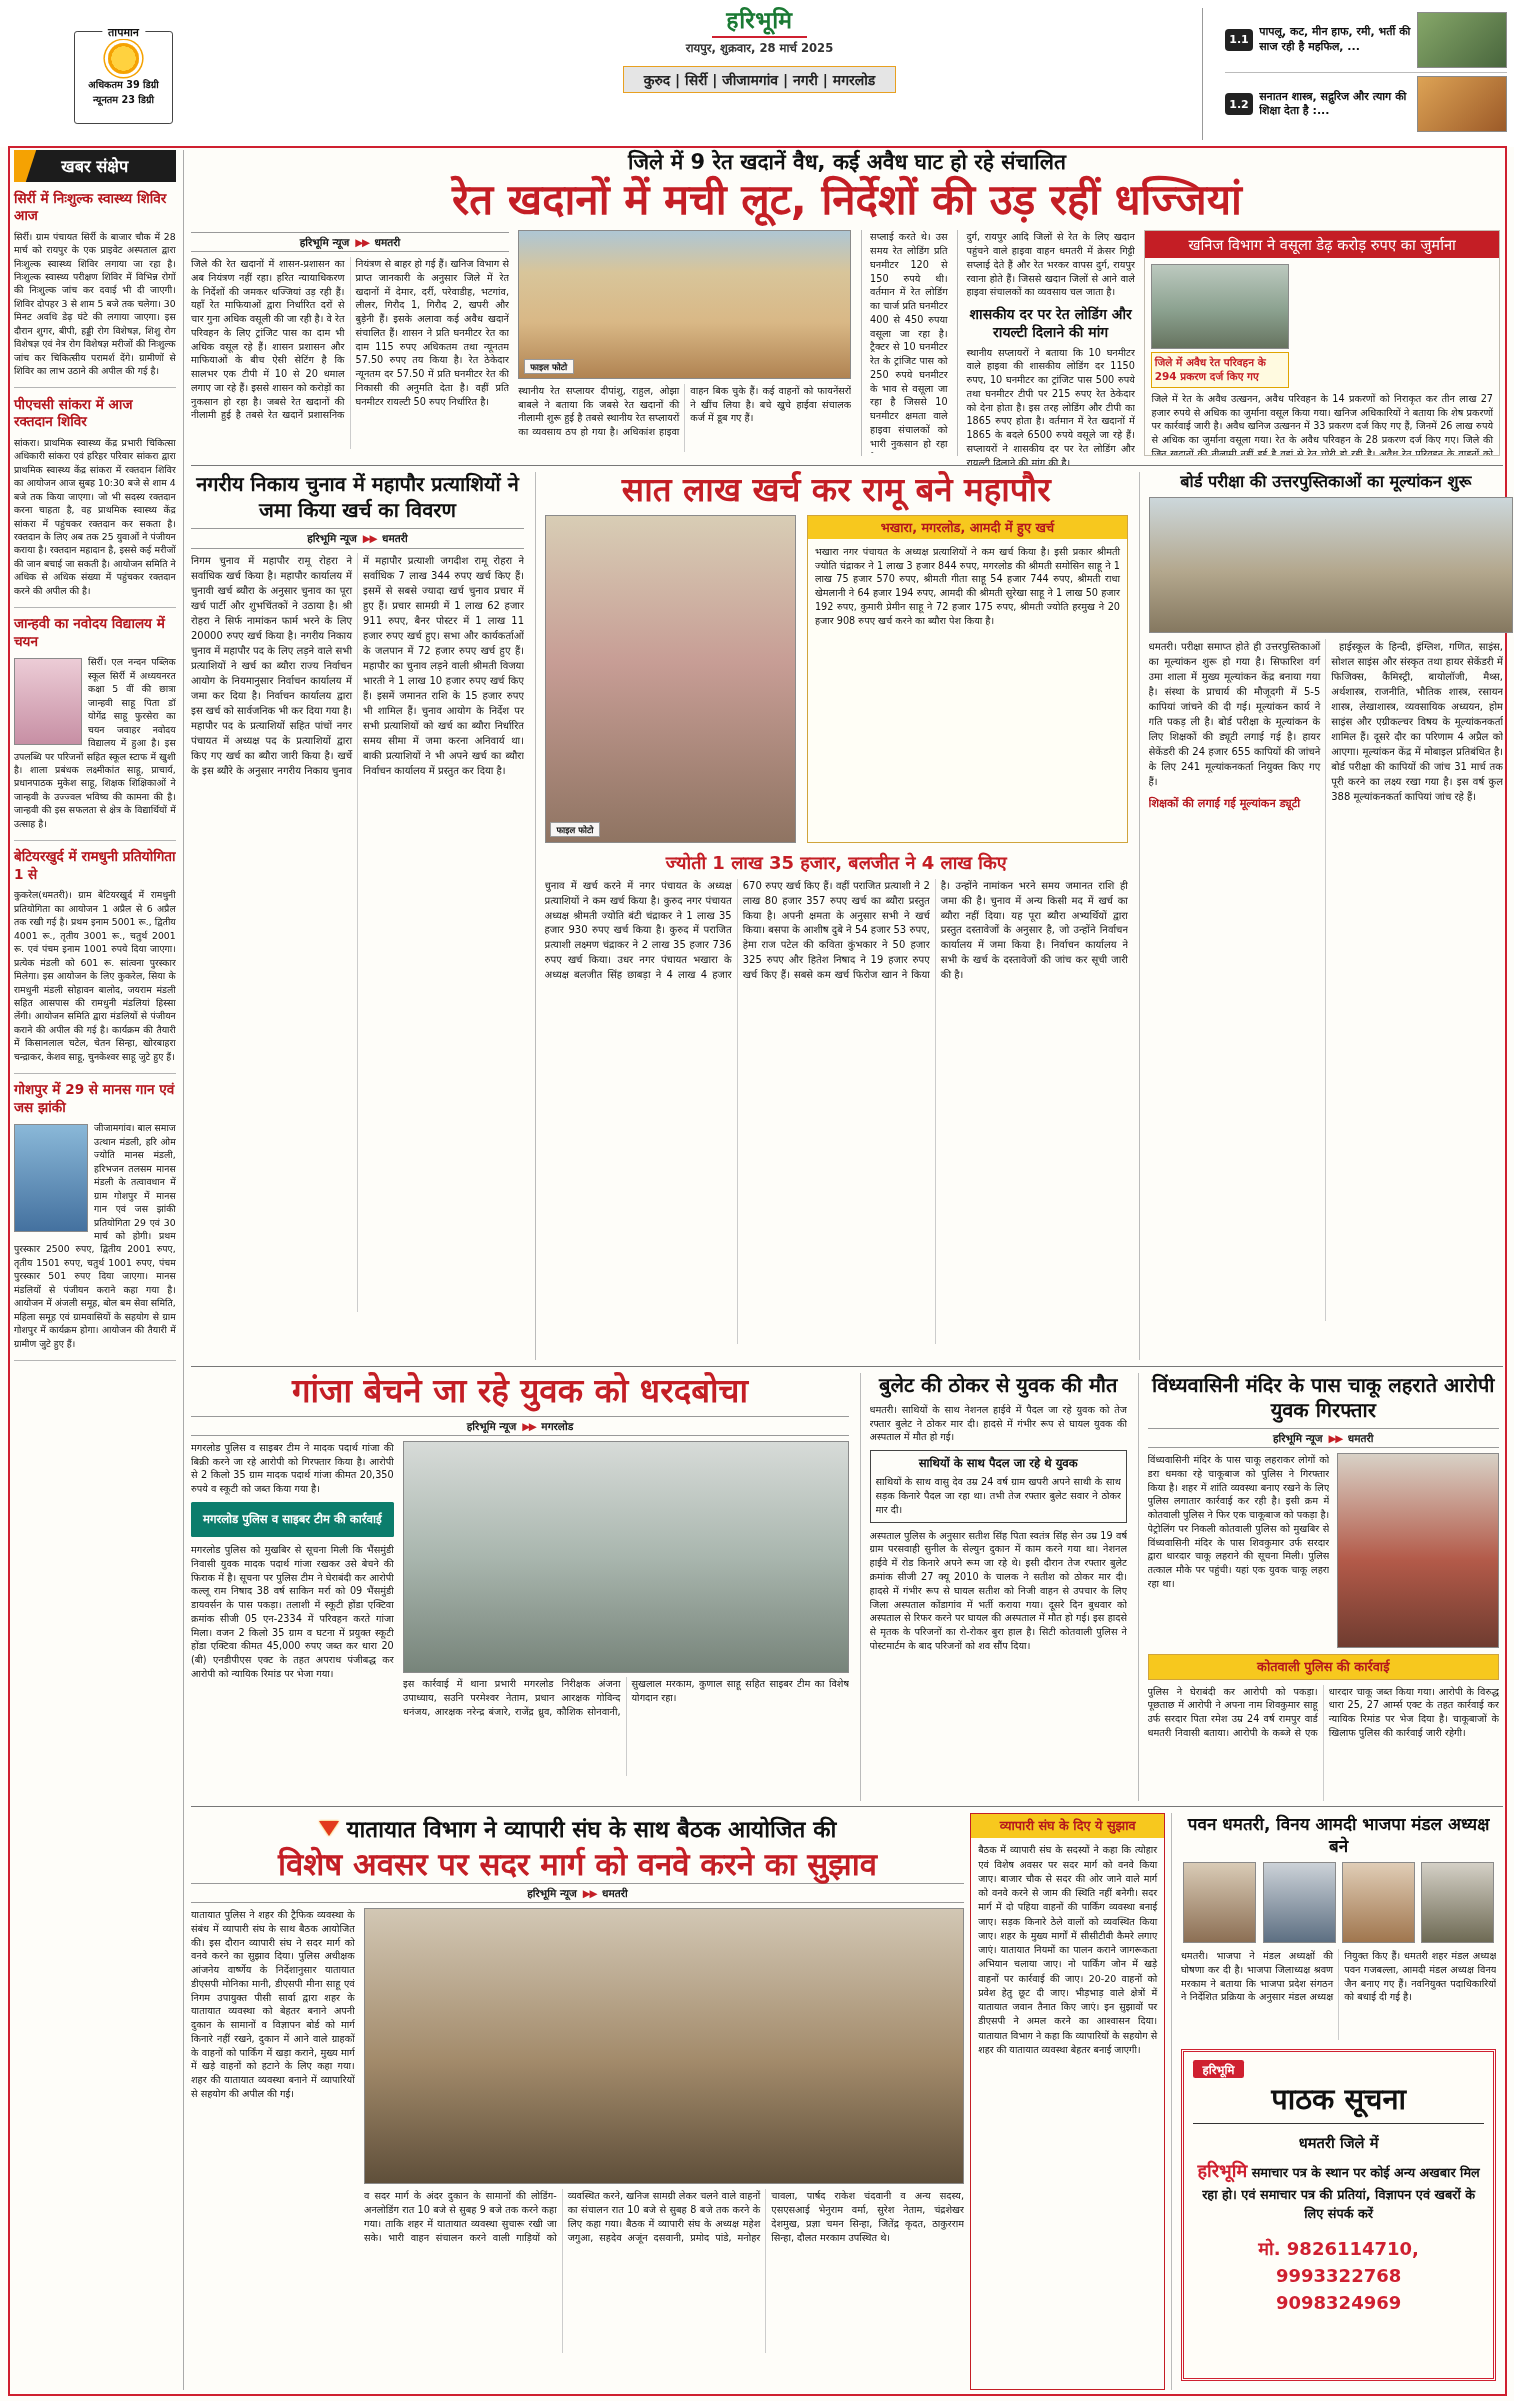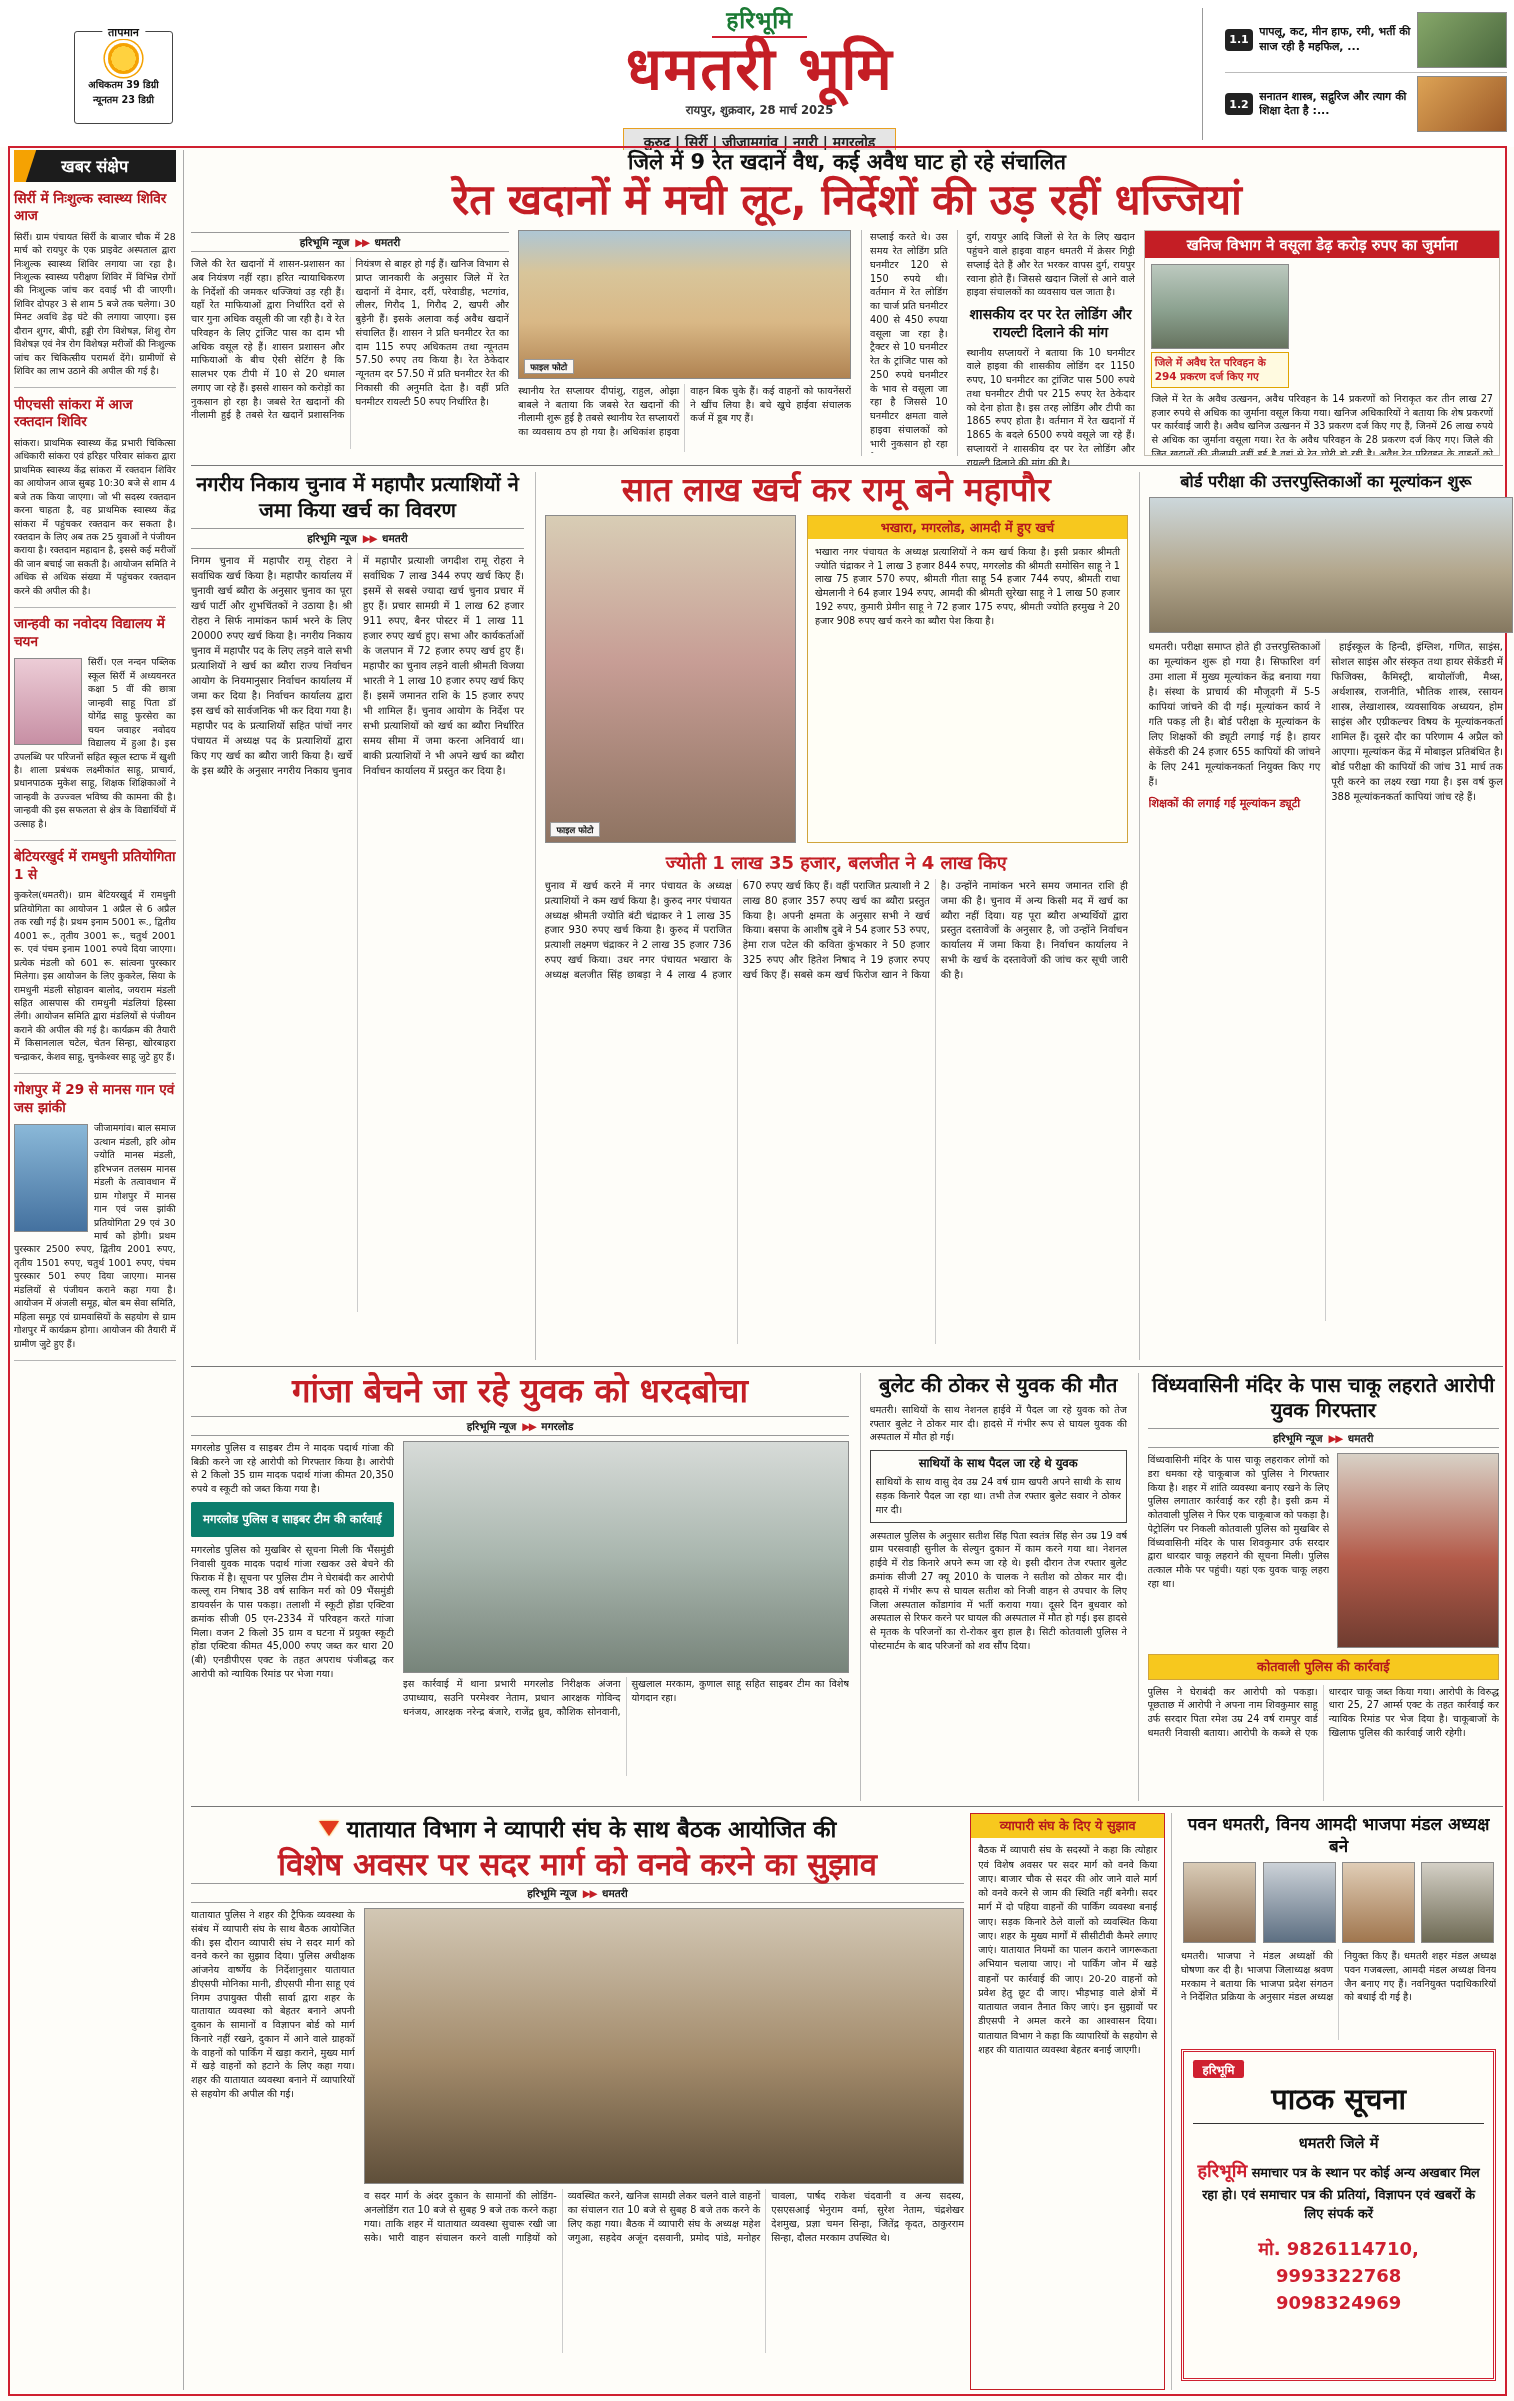--- a/index.html
+++ b/index.html
@@ -83,21 +83,21 @@
   .lead-b{width:333px}
   .lead-c{width:87px}
   .lead-d{width:178px}
   .lead-e{width:356px}
   .lead-a .bt{height:192px}
   .lead-b .bt{height:68px;margin-top:4.6px}
   .lead-c .bt{height:223px}
   .lead-d .bt{height:auto}
   .ph-main{width:333px;height:149px}
   .finebox{border:0.8px solid #c2bdb2;height:226px;overflow:hidden}
-  .redbar{background:#c41e25;color:#fff;font-weight:700;font-size:14.7px;text-align:center;padding:4.6px 3.1px;line-height:1.2}
+  .redbar{background:#c41e25;color:#fff;font-weight:400;font-size:14.7px;text-align:center;padding:4.6px 3.1px;line-height:1.2}
   .fine-row{display:flex;gap:6.2px;padding:5.4px 6.2px 0}
   .fine-row .bt{flex:1;height:116px}
   .fine-side{flex:0 0 138px}
   .ph-truck{width:138px;height:85px}
   .hl-box{border:1.5px solid #e0a400;background:#fffae0;color:#c41e25;font-weight:800;font-size:10.5px;text-align:left;padding:3.1px 2.3px;line-height:1.3;margin-top:3.9px}
   .fine-bottom{padding:3.9px 6.2px;height:74px}
 
   
   .band2{left:191px;top:465px;width:1312px;height:895px;padding-top:6.2px}
   .b2-grid{display:flex;gap:11px;height:100%}
@@ -174,21 +174,20 @@
 
   <header class="abs masthead">
     <div class="temp-box">
       <div class="temp-title">तापमान</div>
       <div class="sun"></div>
       <div class="temp-line">अधिकतम 39 डिग्री</div>
       <div class="temp-line">न्यूनतम 23 डिग्री</div>
     </div>
     <div class="mast-center">
       <div class="brand">हरिभूमि</div>
-      <h1 class="paper-title">धमतरी भूमि</h1>
       <div class="dateline">रायपुर, शुक्रवार, 28 मार्च 2025</div>
       <div class="cities">कुरुद | सिर्री | जीजामगांव | नगरी | मगरलोड</div>
     </div>
     <div class="mast-briefs">
       <div class="brief">
         <span class="bnum">1.1</span>
         <span class="btxt">पापलू, कट, मीन हाफ, रमी, भर्ती की साज रही है महफिल, ...</span>
         <span class="bimg ph ph-cards"></span>
       </div>
       <div class="brief">

